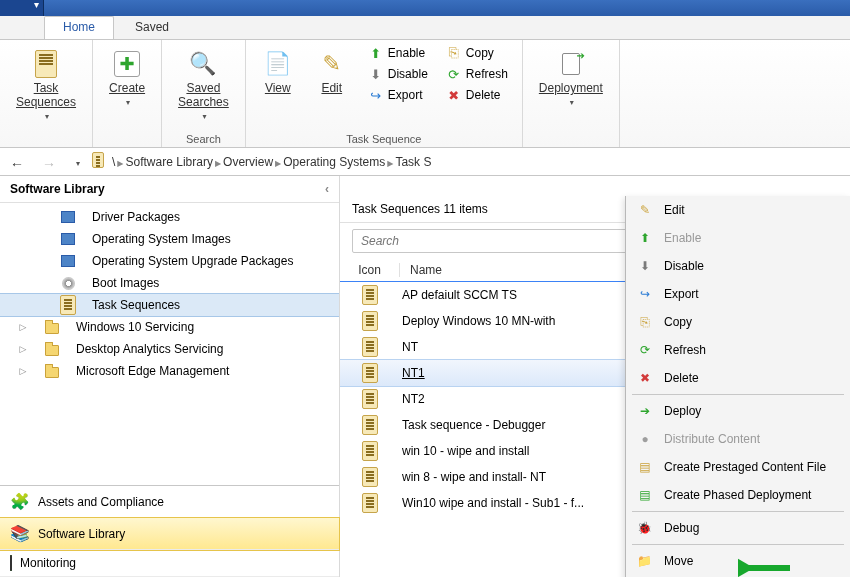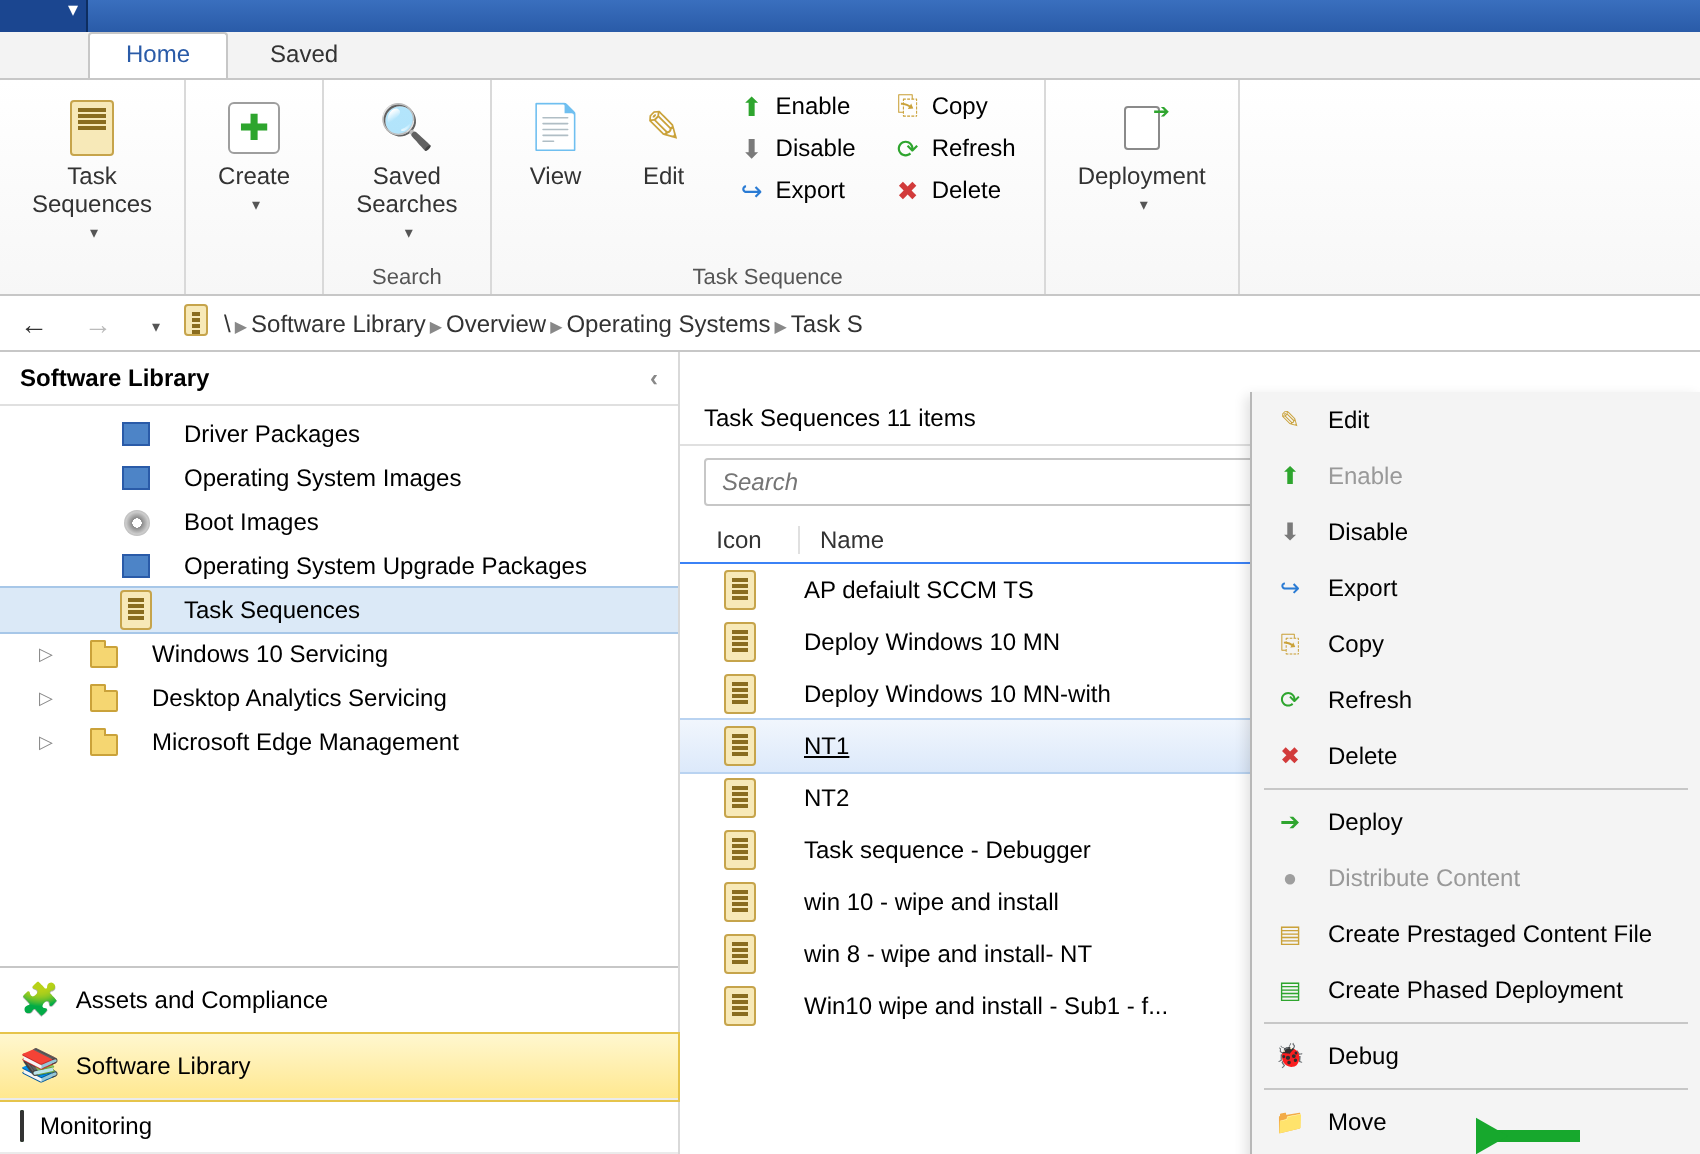--- a/index.html
+++ b/index.html
@@ -10,21 +10,21 @@
 .titlebar .sq::after{content:"▾";color:#fff;position:absolute;right:4px;top:-1px;font-size:10px;}
 .tabs{display:flex;background:#f3f3f3;border-bottom:1px solid #c7c7c7;height:24px;padding-left:44px;}
 .tab{padding:3px 18px;border:1px solid #c7c7c7;border-bottom:none;background:#fff;margin-right:2px;border-radius:2px 2px 0 0;color:#2a5ba8;font-weight:500;}
 .tab.inactive{background:#f3f3f3;color:#333;border-color:transparent;}
 .ribbon{display:flex;border-bottom:1px solid #c7c7c7;height:108px;background:linear-gradient(#fff,#f7f7f7);}
 .grp{display:flex;flex-direction:column;align-items:center;border-right:1px solid #d9d9d9;padding:4px 10px 0;}
 .grp .items{display:flex;gap:10px;flex:1;align-items:flex-start;}
 .grp .title{font-size:11px;color:#555;padding:2px 0;}
 .bigbtn{display:flex;flex-direction:column;align-items:center;justify-content:flex-start;gap:2px;padding:4px 6px;cursor:pointer;border-radius:2px;min-width:44px;}
 .bigbtn .ico{width:32px;height:32px;display:flex;align-items:center;justify-content:center;}
-.bigbtn .lbl{text-align:center;line-height:1.15;color:#333;}
+.bigbtn .lbl{text-align:center;line-height:1.15;color:#333;text-decoration:underline;}
 .smallcol{display:flex;flex-direction:column;gap:3px;justify-content:center;}
 .smallbtn{display:flex;align-items:center;gap:4px;padding:1px 4px;cursor:pointer;}
 .smallbtn .ico{width:16px;height:16px;display:flex;align-items:center;justify-content:center;}
 .caret::after{content:"▾";font-size:8px;color:#555;margin-left:2px;}
 .nav{height:28px;border-bottom:1px solid #c7c7c7;display:flex;align-items:center;gap:6px;padding:0 4px;color:#333;}
 .navbtn{padding:3px 5px;border:1px solid transparent;border-radius:2px;cursor:pointer;}
 .crumb{padding:0 2px;}
 .crumbsep{color:#888;font-size:8px;}
 .body{flex:1;display:flex;overflow:hidden;}
 .side{width:340px;border-right:1px solid #d9d9d9;display:flex;flex-direction:column;}
@@ -201,30 +201,30 @@
           <div class="tnode l1">
             <span class="exp"></span>
             <span class="ico">
               <div class="i-img"></div>
             </span>
             <span>Operating System Images</span>
           </div>
           <div class="tnode l1">
             <span class="exp"></span>
             <span class="ico">
-              <div class="i-cd"></div>
-            </span>
-            <span>Boot Images</span>
+              <div class="i-img"></div>
+            </span>
+            <span>Operating System Upgrade Packages</span>
           </div>
           <div class="tnode l1">
             <span class="exp"></span>
             <span class="ico">
-              <div class="i-img"></div>
-            </span>
-            <span>Operating System Upgrade Packages</span>
+              <div class="i-cd"></div>
+            </span>
+            <span>Boot Images</span>
           </div>
           <div class="tnode l1 sel">
             <span class="exp"></span>
             <span class="ico">
               <div class="i-ts"></div>
             </span>
             <span>Task Sequences</span>
           </div>
           <div class="tnode l2">
             <span class="exp">▷</span>
@@ -278,28 +278,28 @@
             <div class="ci">
               <div class="i-ts"></div>
             </div>
             <div class="cn">AP defaiult SCCM TS</div>
             <div class="ce"></div>
           </div>
           <div class="lrow">
             <div class="ci">
               <div class="i-ts"></div>
             </div>
-            <div class="cn">Deploy Windows 10 MN</div>
-            <div class="ce"></div>
-          </div>
-          <div class="lrow">
-            <div class="ci">
-              <div class="i-ts"></div>
-            </div>
             <div class="cn">Deploy Windows 10 MN-with</div>
+            <div class="ce"></div>
+          </div>
+          <div class="lrow">
+            <div class="ci">
+              <div class="i-ts"></div>
+            </div>
+            <div class="cn">NT</div>
             <div class="ce"></div>
           </div>
           <div class="lrow sel">
             <div class="ci">
               <div class="i-ts"></div>
             </div>
             <div class="cn">NT1</div>
             <div class="ce"></div>
           </div>
           <div class="lrow">

